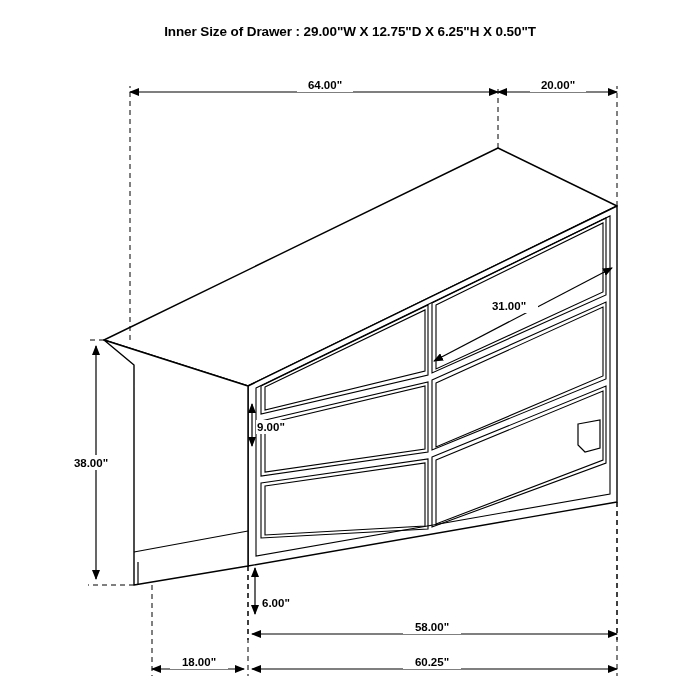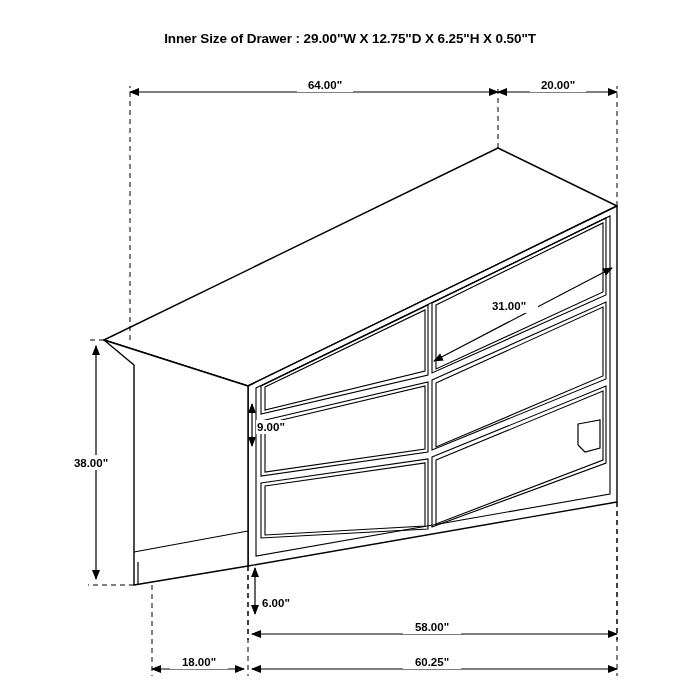--- a/index.html
+++ b/index.html
@@ -14,21 +14,21 @@
     position: relative;
     overflow: hidden;
   }
   #stage {
     position: relative;
     width: 700px;
     height: 700px;
   }
   #title {
     position: absolute;
-    top: 31px;
+    top: 24px;
     left: 0;
     width: 700px;
     text-align: center;
     font-size: 13.5px;
     font-weight: bold;
     color: #000000;
     letter-spacing: -0.1px;
   }
   svg {
     position: absolute;

